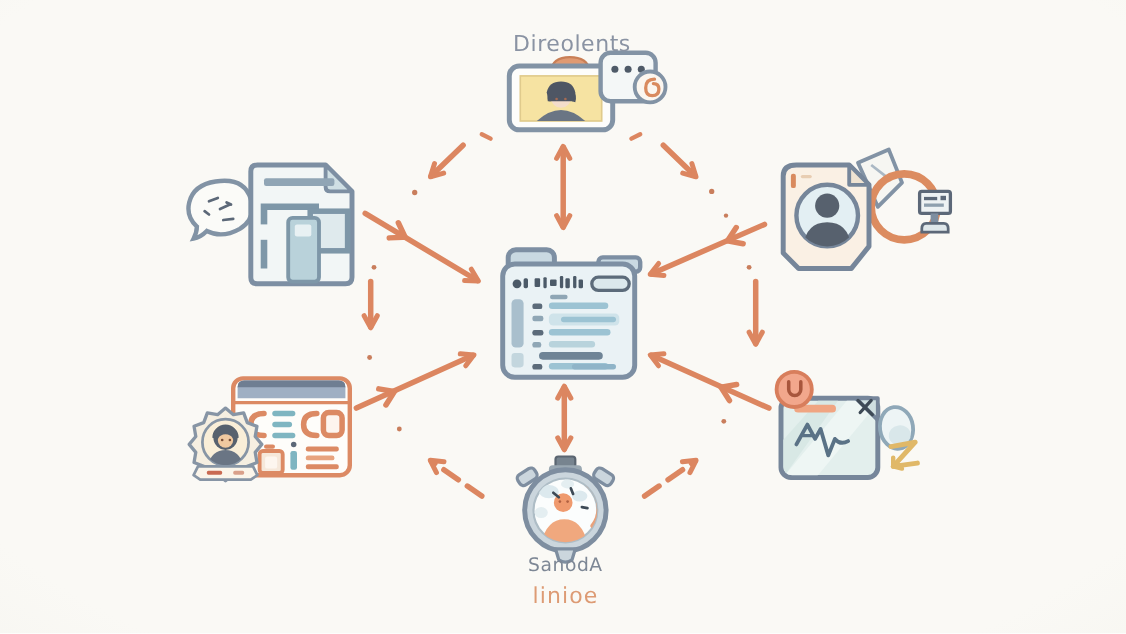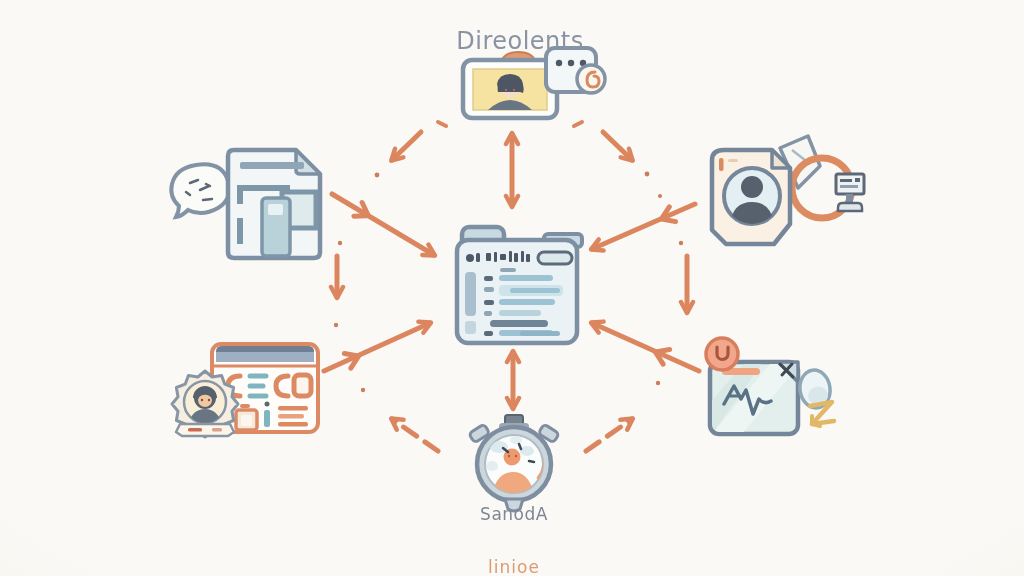--- a/index.html
+++ b/index.html
@@ -6,23 +6,23 @@
   body{
     width:1024px;height:576px;overflow:hidden;
     font-family:"DejaVu Sans","Liberation Sans",sans-serif;
   }
   .canvas{
     position:relative;width:1024px;height:576px;
     background:radial-gradient(120% 130% at 50% 45%, #faf9f5 52%, #f3f2ec 78%, #e9e7e0 100%);
   }
   svg{position:absolute;left:0;top:0;}
   .lbl{position:absolute;text-align:center;user-select:none;}
-  .lbl-top{left:440px;top:27px;width:160px;font-size:24px;color:#8a93a3;letter-spacing:.5px;}
+  .lbl-top{left:440px;top:27px;width:160px;font-size:20px;color:#8a93a3;letter-spacing:.5px;}
   .lbl-bottom1{left:434px;top:504px;width:160px;font-size:17px;color:#7d8795;letter-spacing:.5px;}
-  .lbl-bottom2{left:434px;top:557px;width:160px;font-size:17px;color:#dd9b74;letter-spacing:1px;}
+  .lbl-bottom2{left:434px;top:529px;width:160px;font-size:20px;color:#dd9b74;letter-spacing:1px;}
 </style>
 </head>
 <body>
 
 <div class="canvas">
 
 <svg width="1024" height="576" viewBox="0 0 1024 576">
   <defs>
     <marker id="ah" markerUnits="userSpaceOnUse" markerWidth="20" markerHeight="20" refX="13" refY="9" orient="auto-start-reverse">
       <path d="M3,3 L14,9 L3,15" fill="none" stroke="#dc8660" stroke-width="4.5" stroke-linecap="round" stroke-linejoin="round"></path>

